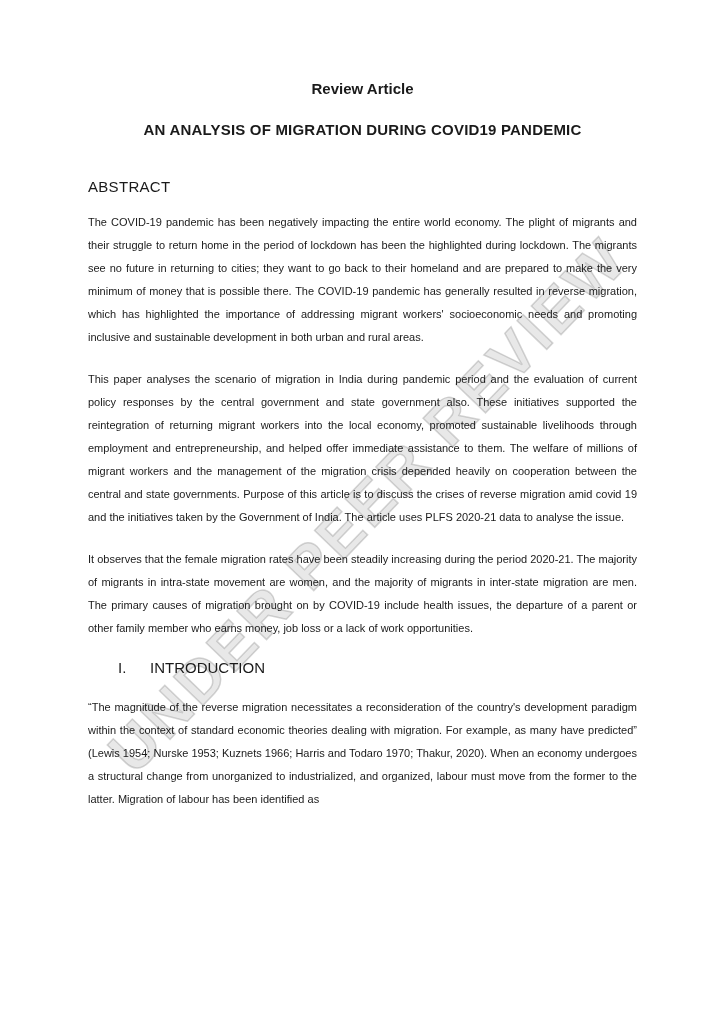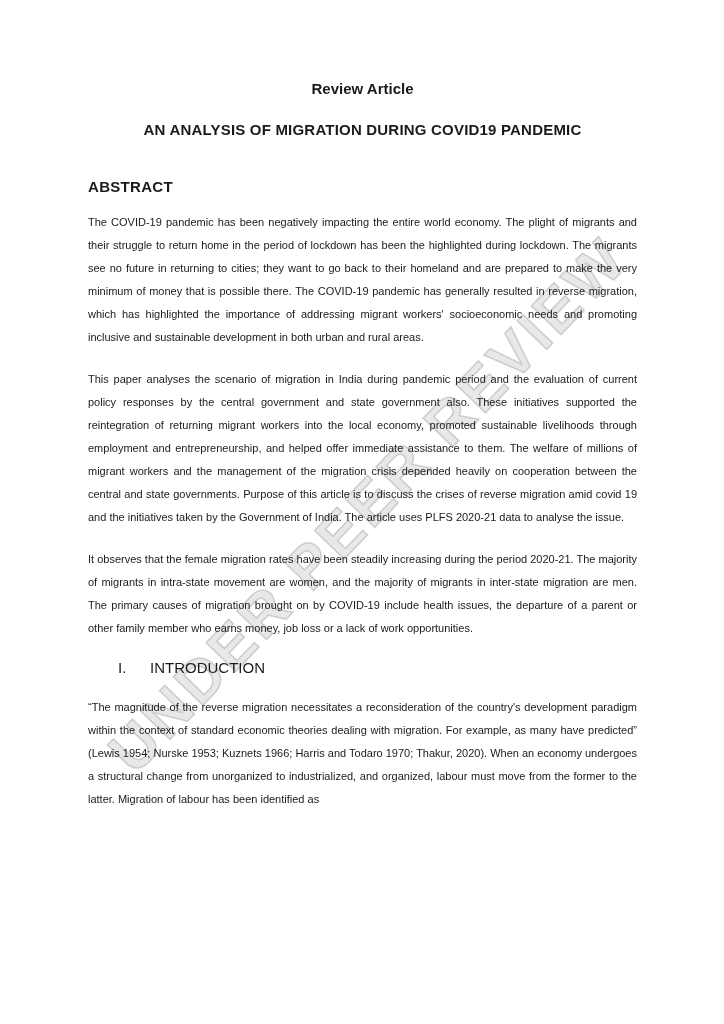--- a/index.html
+++ b/index.html
@@ -28,21 +28,21 @@
     margin: 0 0 24px 0;
   }
   .doc-title {
     text-align: center;
     font-weight: bold;
     font-size: 15px;
     margin: 0 0 40px 0;
     letter-spacing: 0.2px;
   }
   .abstract-heading {
-    font-weight: bold;
+    font-weight: normal;
     font-size: 15px;
     margin: 0 0 16px 0;
     letter-spacing: 0.3px;
   }
   .para {
     font-size: 11px;
     line-height: 23px;
     text-align: justify;
     margin: 0 0 19px 0;
   }

